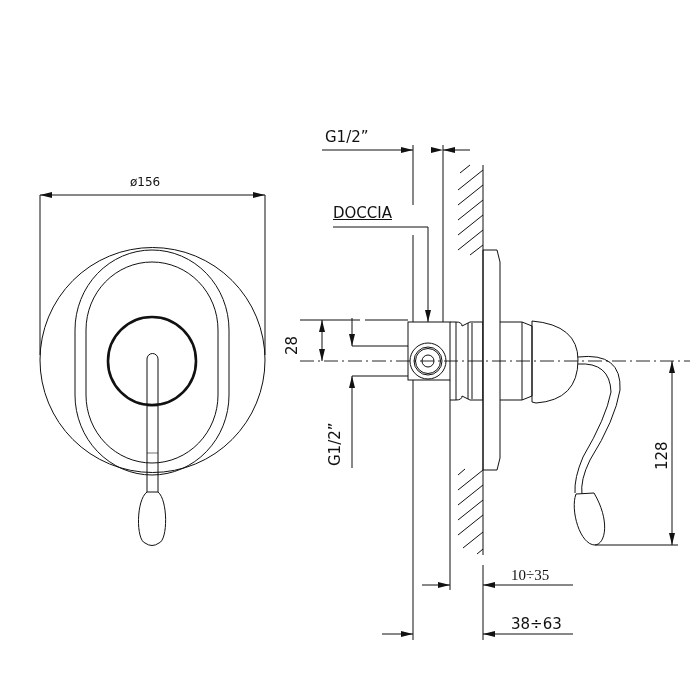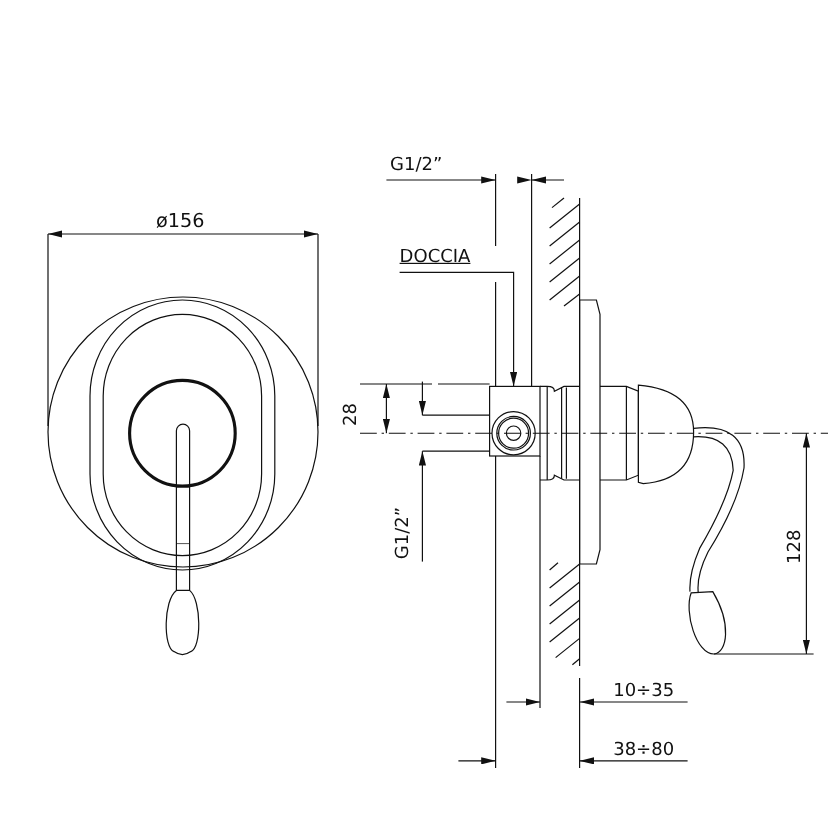--- a/index.html
+++ b/index.html
@@ -117,20 +117,20 @@
     <line x1="672" y1="361" x2="672" y2="545" marker-start="url(#arrs)" marker-end="url(#arr)"></line>
 
     <line x1="422" y1="585" x2="450" y2="585" marker-end="url(#arr)"></line>
     <line x1="483" y1="585" x2="573" y2="585" marker-start="url(#arrs)"></line>
 
     <line x1="382" y1="634" x2="413" y2="634" marker-end="url(#arr)"></line>
     <line x1="483" y1="634" x2="573" y2="634" marker-start="url(#arrs)"></line>
   </g>
 </svg>
 
-<div class="lbl" style="left:130px;top:176px;font-size:16px;">ø156</div>
+<div class="lbl" style="left:130px;top:176px;font-size:12px;">ø156</div>
 <div class="lbl" style="left:325px;top:130px;">G1/2”</div>
 <div class="lbl" style="left:333px;top:206px;text-decoration:underline;">DOCCIA</div>
 <div class="lbl rot" style="left:285px;top:355px;">28</div>
 <div class="lbl rot" style="left:328px;top:466px;">G1/2”</div>
 <div class="lbl rot" style="left:655px;top:470px;">128</div>
-<div class="lbl" style="left:511px;top:568px;">10÷35</div>
-<div class="lbl" style="left:511px;top:617px;">38÷80</div>
+<div class="lbl" style="left:511px;top:568px;font-family:Liberation Serif, serif;">10÷35</div>
+<div class="lbl" style="left:511px;top:617px;">38÷63</div>
 
 </body></html>

